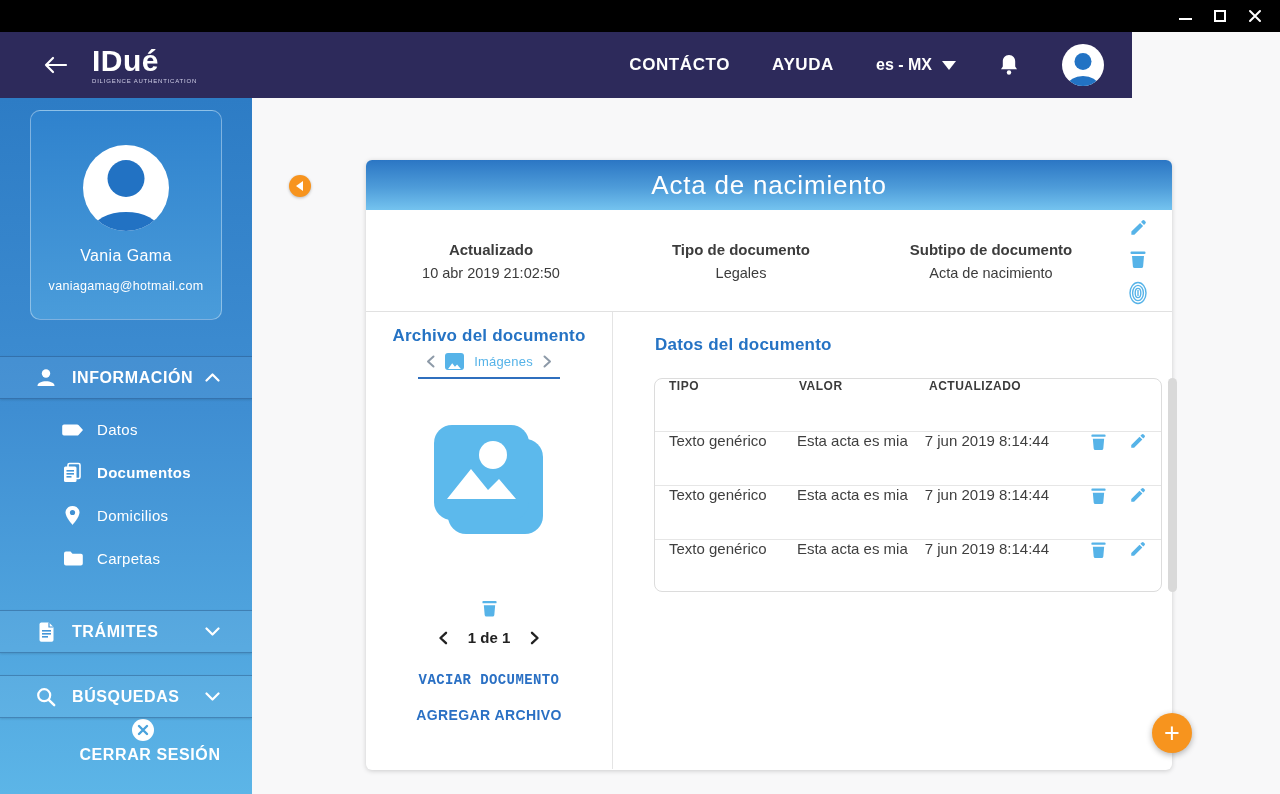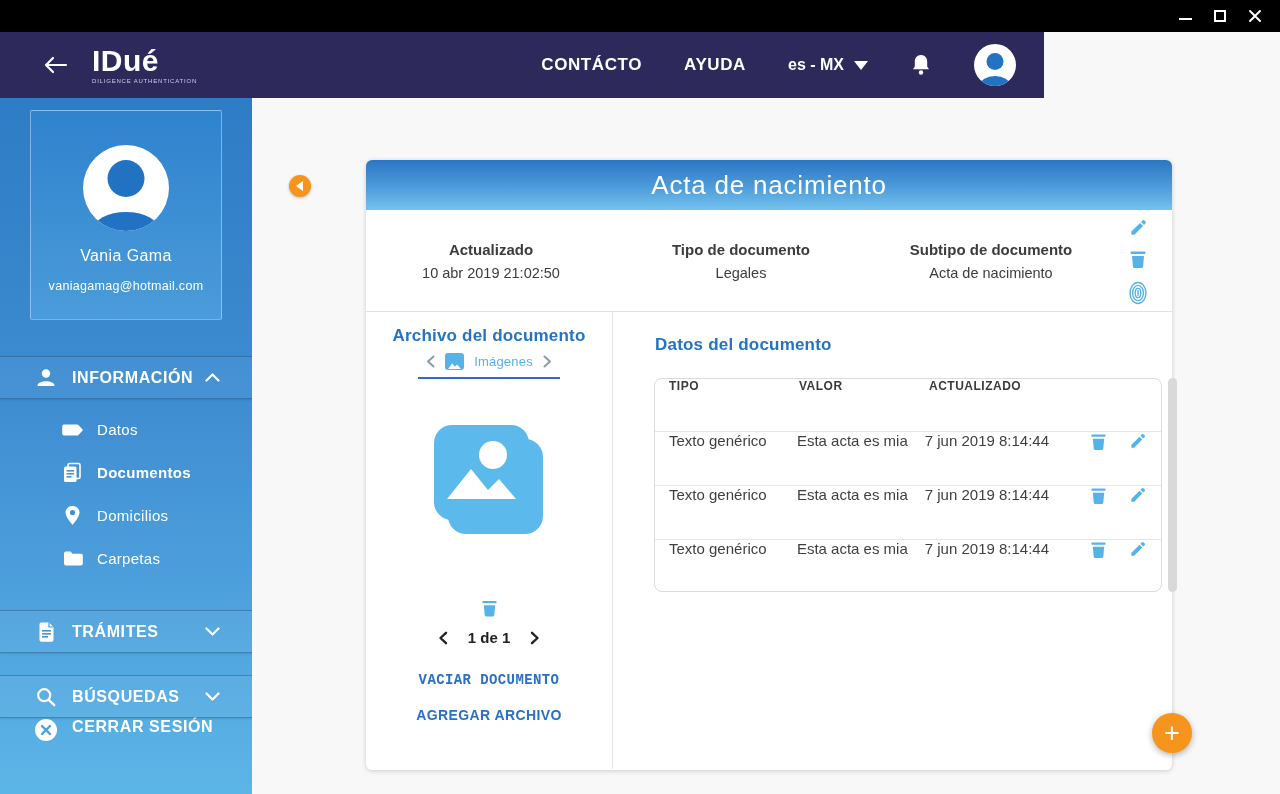--- a/index.html
+++ b/index.html
@@ -8,21 +8,21 @@
 
   
   .titlebar { position:absolute; left:0; top:0; width:1280px; height:32px; background:#000;
               display:flex; align-items:center; justify-content:flex-end; gap:22px; padding-right:18px; }
   .win-min { width:13px; height:8px; border-bottom:2px solid #fff; }
   .win-max { width:12px; height:12px; border:2px solid #fff; }
   .win-close svg { display:block; }
   .win-btn { cursor:default; }
 
   
-  .appbar { position:absolute; left:0; top:32px; width:1044px; height:66px; background:#2d2a5b;
+  .appbar { position:absolute; left:0; top:32px; width:1132px; height:66px; background:#2d2a5b;
             display:flex; align-items:center; color:#fff; }
   .back-btn { margin-left:42px; display:flex; align-items:center; }
   .logo-block { margin-left:24px; line-height:1; }
   .logo-main { font-size:30px; font-weight:bold; letter-spacing:.5px; }
   .logo-sub { font-size:6px; letter-spacing:.8px; margin-top:2px; color:#cfcde6; }
   .appbar-right { margin-left:auto; display:flex; align-items:center; gap:42px; padding-right:28px; }
   .nav-link { font-size:17px; font-weight:600; letter-spacing:.6px; cursor:pointer; }
   .lang-select { display:flex; align-items:center; gap:10px; font-size:16px; font-weight:600; cursor:pointer; }
   .caret-down { width:0; height:0; border-left:7px solid transparent; border-right:7px solid transparent;
                 border-top:9px solid #fff; }
@@ -31,21 +31,21 @@
   .avatar-sm .head { position:absolute; left:50%; top:9px; transform:translateX(-50%); width:17px; height:17px;
                      border-radius:50%; background:#2273c4; }
   .avatar-sm .bust { position:absolute; left:50%; bottom:-8px; transform:translateX(-50%); width:30px; height:18px;
                      border-radius:50% 50% 0 0; background:#2273c4; }
 
   
   .sidebar { position:absolute; left:0; top:98px; width:252px; height:696px;
              background:linear-gradient(180deg,#2d7cc5 0%, #3f8ed2 45%, #5cb5e7 100%); color:#fff; }
   .profile-card { position:absolute; left:30px; top:12px; width:192px; height:210px;
                   background:linear-gradient(180deg,#2f82cd,#4a9cda);
-                  border:1px solid rgba(255,255,255,.38); border-radius:2px; text-align:center; }
+                  border:1px solid rgba(255,255,255,.38); border-radius:10px; text-align:center; }
   .avatar-lg { width:86px; height:86px; border-radius:50%; background:#fff; margin:34px auto 0; position:relative; overflow:hidden; }
   .avatar-lg .head { position:absolute; left:50%; top:15px; transform:translateX(-50%); width:37px; height:37px;
                      border-radius:50%; background:#2272c3; }
   .avatar-lg .bust { position:absolute; left:50%; bottom:-17px; transform:translateX(-50%); width:66px; height:36px;
                      border-radius:50% 50% 0 0; background:#2272c3; }
   .profile-name { margin-top:16px; font-size:16px; letter-spacing:.4px; }
   .profile-email { margin-top:14px; font-size:12.5px; letter-spacing:.3px; }
 
   .side-band { position:relative; height:43px; display:flex; align-items:center; padding-left:34px;
                background:rgba(255,255,255,.05);
@@ -55,21 +55,21 @@
   .side-band .band-icon { width:24px; display:flex; justify-content:center; }
   .side-band .band-label { margin-left:14px; font-size:16px; font-weight:bold; letter-spacing:.6px; }
   .side-band .band-chevron { position:absolute; right:32px; display:flex; }
 
   .side-items { padding:9px 0 8px; }
   .side-item { height:43px; display:flex; align-items:center; padding-left:60px; cursor:pointer; }
   .side-item .item-icon { width:24px; display:flex; justify-content:center; }
   .side-item .item-label { margin-left:13px; font-size:15px; letter-spacing:.3px; }
   .side-item.active .item-label { font-weight:bold; }
 
-  .side-logout { height:44px; display:flex; align-items:flex-start; padding-left:34px; cursor:pointer; }
+  .side-logout { height:44px; display:flex; align-items:center; padding-left:34px; cursor:pointer;flex-direction:column; }
   .side-logout .band-label { margin-left:14px; font-size:16px; font-weight:bold; letter-spacing:.6px; }
 
   
   .main { position:absolute; left:252px; top:98px; width:1028px; height:696px; background:#f8f8f9; }
   .collapse-btn { position:absolute; left:37px; top:77px; width:22px; height:22px; border-radius:50%;
                   background:#f7941e; box-shadow:0 1px 3px rgba(0,0,0,.25);
                   display:flex; align-items:center; justify-content:center; cursor:pointer; }
   .collapse-btn .tri { width:0; height:0; border-top:5px solid transparent; border-bottom:5px solid transparent;
                        border-right:7px solid #fff; margin-right:2px; }
 

